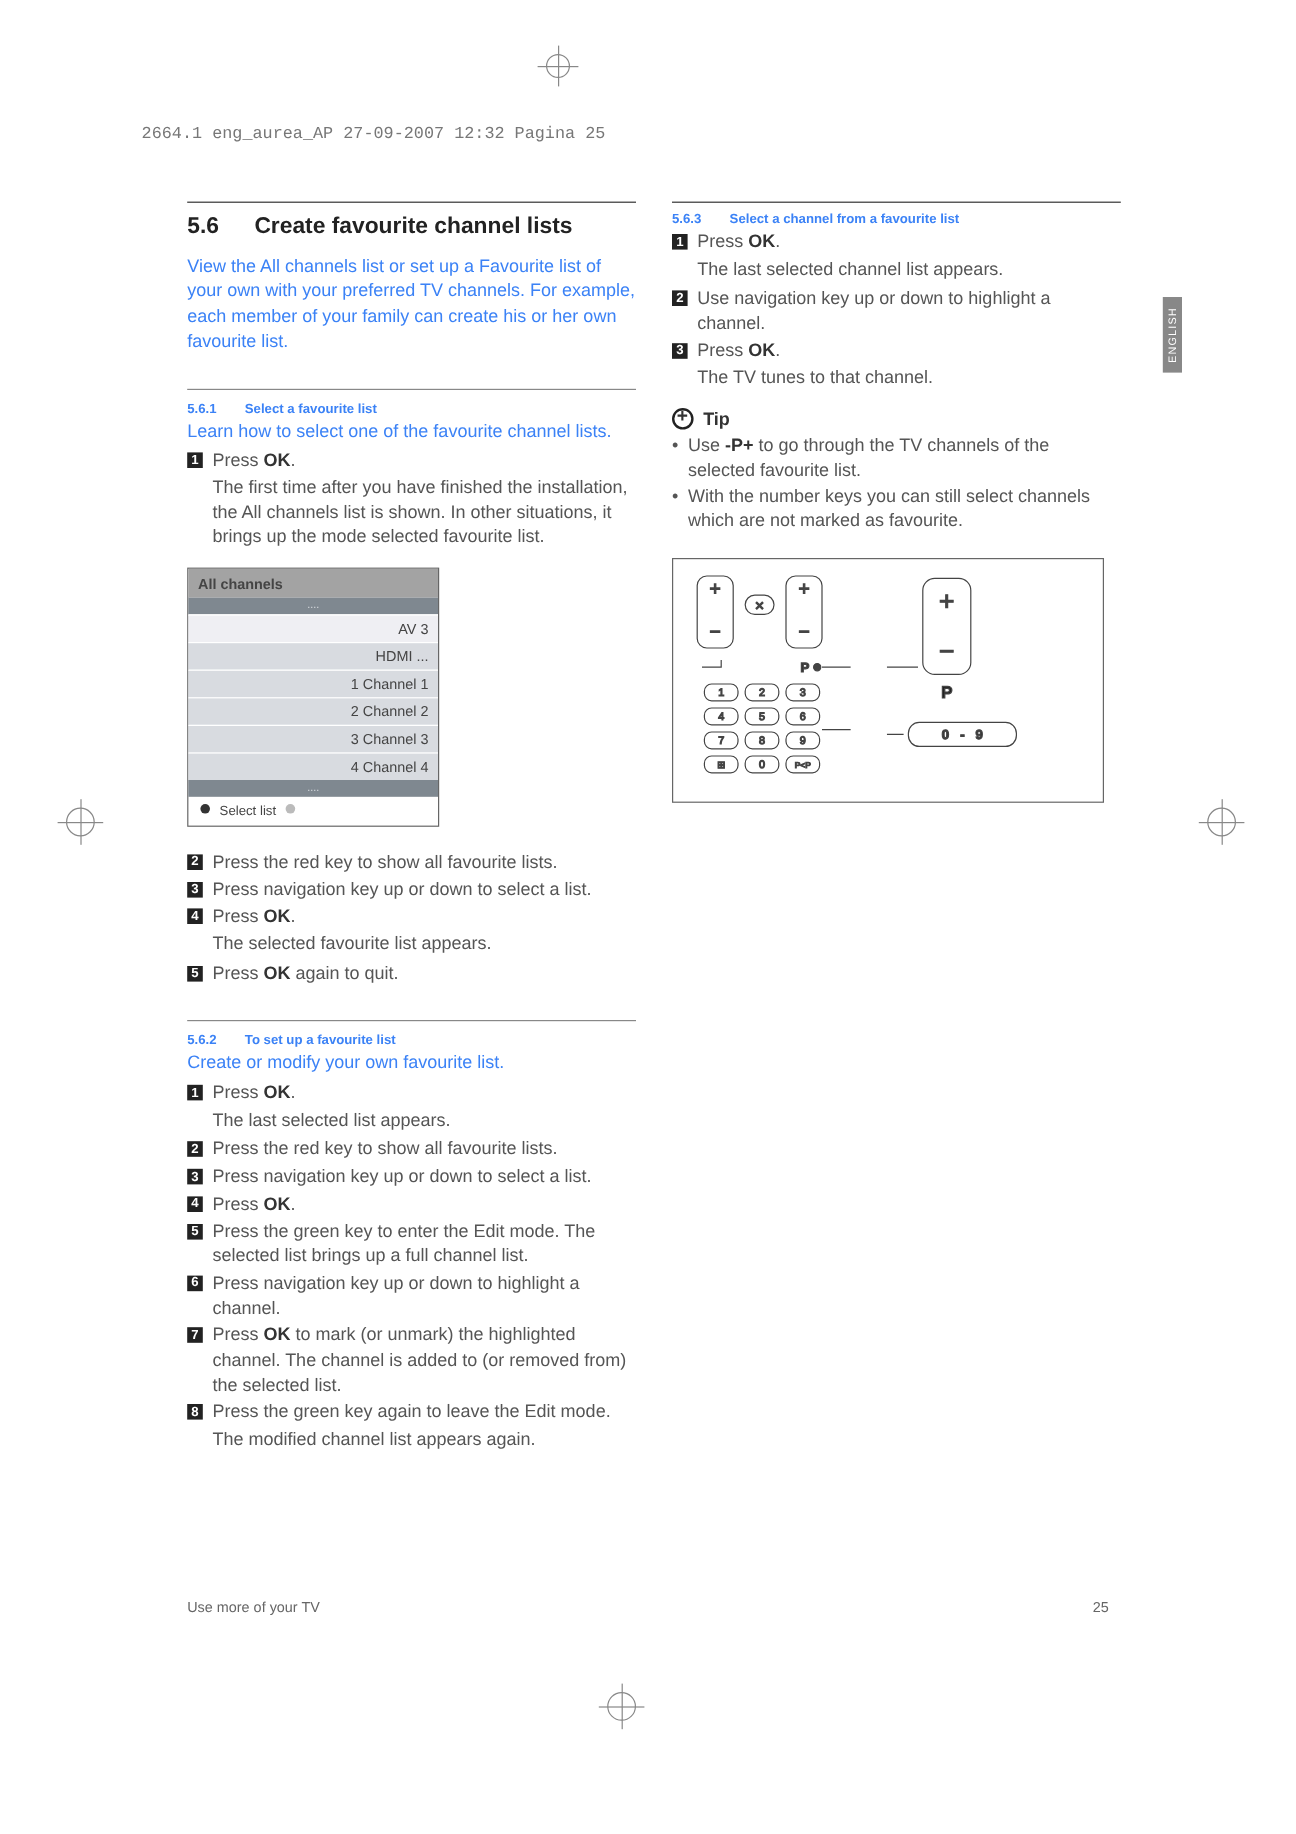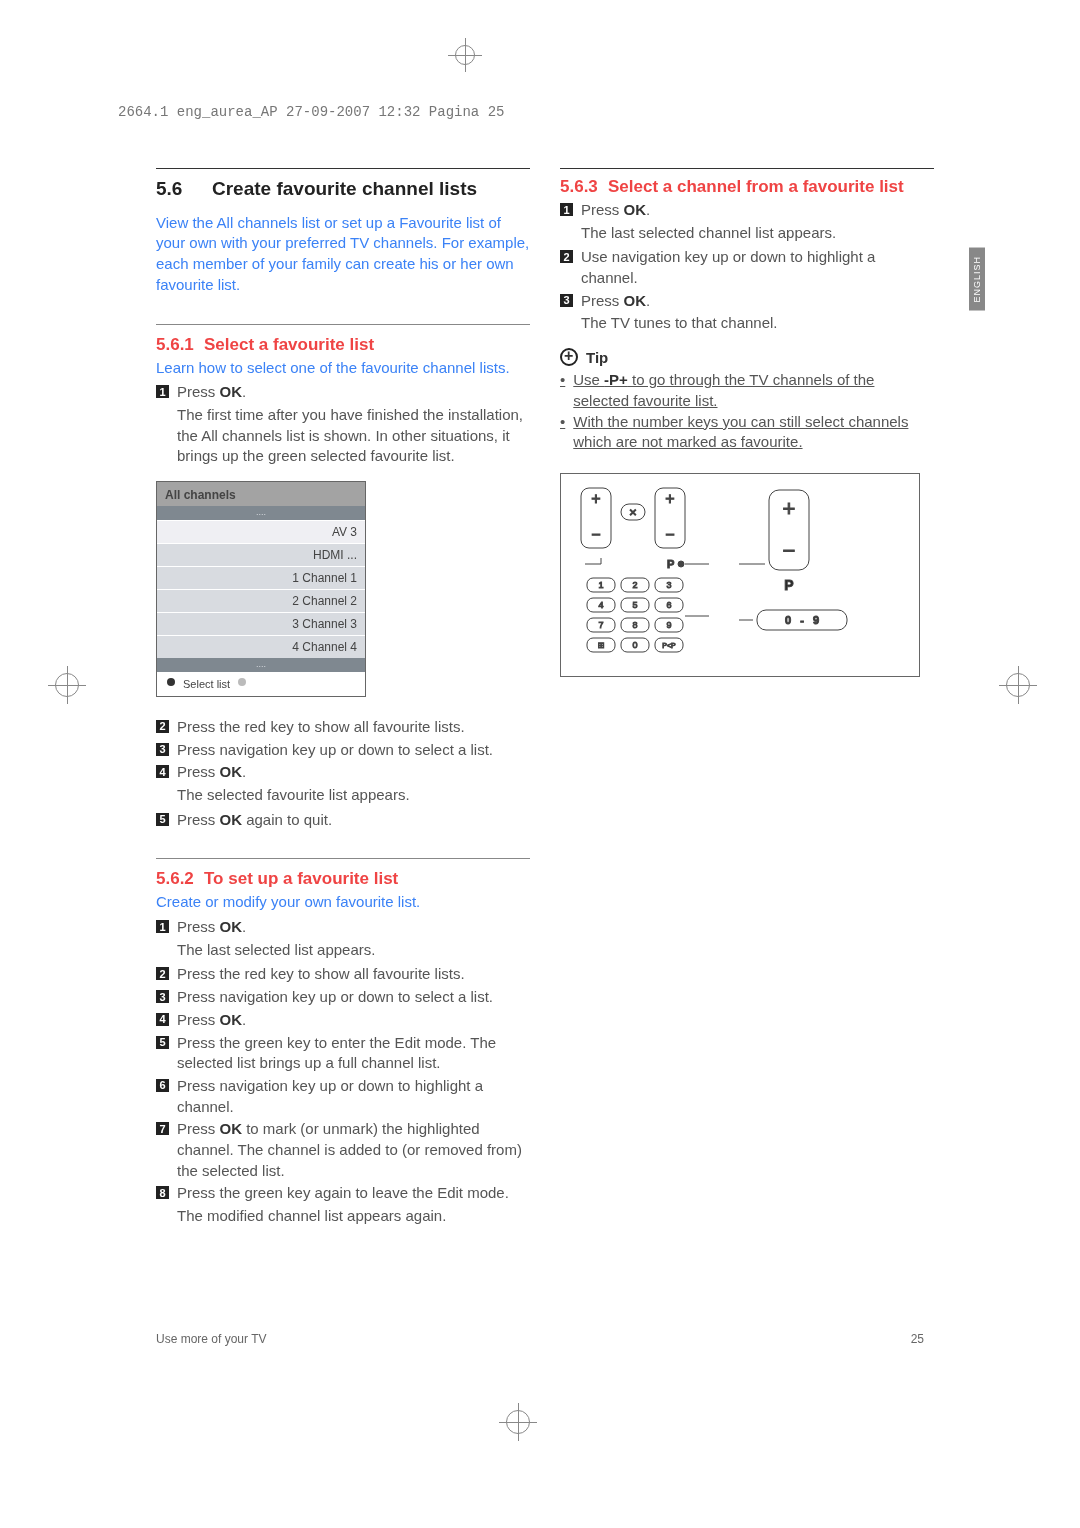--- a/index.html
+++ b/index.html
@@ -34,21 +34,21 @@
     top: 168px;
     left: 156px;
     width: 778px;
     display: flex;
     gap: 30px;
   }
   .col { flex: 1; }
   .section-rule { border-top: 1.5px solid #333; margin-bottom: 8px; }
   h2 { font-size: 19px; font-weight: bold; color: #222; line-height: 1.25; margin-bottom: 12px; display: flex; }
   h2 .num { width: 56px; flex-shrink: 0; }
-  h3 { font-size: 17px; font-weight: bold; color: #ef4444; margin-bottom: 3px; }
+  h3 { font-size: 11px; font-weight: bold; color: #3b82f6; margin-bottom: 3px; }
   h3 .subnum { display: inline-block; width: 48px; }
   p { font-size: 15px; color: #3b82f6; line-height: 1.38; margin-bottom: 4px; }
   .step { display: flex; gap: 8px; margin-bottom: 2px; align-items: flex-start; }
   .step-num {
     background: #222; color: #fff; font-size: 11px; font-weight: bold;
     width: 13px; height: 13px; display: inline-flex; align-items: center; justify-content: center;
     flex-shrink: 0; margin-top: 3px;
   }
   .step-text { flex: 1; color: #555; line-height: 1.38; }
   .step-sub { margin-left: 21px; color: #555; line-height: 1.38; }
@@ -64,21 +64,21 @@
   .cb-banner { background: #7f8890; height: 14px; text-align: center; color: #d8dce0; font-size: 9px; line-height: 12px; }
   .cb-item { padding: 4px 8px 4px 30px; background: #d8dbe0; border-top: 1px solid #fff; text-align: right; }
   .cb-item.first { background: #efeff3; }
   .cb-foot { padding: 6px 10px; font-size: 11px; display: flex; gap: 8px; }
   .dot-r { width: 8px; height: 8px; background: #333; border-radius: 50%; display: inline-block; }
   .dot-g { width: 8px; height: 8px; background: #bbb; border-radius: 50%; display: inline-block; }
 
   .tip-row { display: flex; align-items: center; gap: 8px; margin-top: 14px; margin-bottom: 4px; }
   .tip-icon { width: 18px; height: 18px; border: 2px solid #222; border-radius: 50%; position: relative; flex-shrink:0;}
   .tip-icon::before { content: '+'; position: absolute; left: 2px; top: -3px; font-size: 16px; font-weight: bold; }
-  .bullet { display: flex; gap: 8px; color: #555; line-height: 1.38; text-decoration: underline; }
+  .bullet { display: flex; gap: 8px; color: #555; line-height: 1.38; }
   .bullet::before { content: '•'; color: #555; }
 
   .remote-box {
     border: 1px solid #666; width: 360px; margin-top: 20px; padding: 12px 18px 20px 18px;
     display: flex; gap: 30px; align-items: flex-start;
     font-family: Arial, sans-serif;
   }
   .lang-tab {
     position: absolute; right: 95px; top: 248px;
     writing-mode: vertical-rl; transform: rotate(180deg);
@@ -109,21 +109,21 @@
     <p>View the All channels list or set up a Favourite list of your own with your preferred TV channels. For example, each member of your family can create his or her own favourite list.</p>
 
     <div class="section-gap"></div>
     <div class="thin-rule"></div>
     <h3><span class="subnum">5.6.1</span><span>Select a favourite list</span></h3>
     <p>Learn how to select one of the favourite channel lists.</p>
     <div class="step">
       <span class="step-num">1</span>
       <span class="step-text"><span>Press </span><span class="bold">OK</span><span>.</span></span>
     </div>
-    <p class="step-sub">The first time after you have finished the installation, the All channels list is shown. In other situations, it brings up the green selected favourite list.</p>
+    <p class="step-sub">The first time after you have finished the installation, the All channels list is shown. In other situations, it brings up the mode selected favourite list.</p>
 
     <div class="channel-box">
       <div class="cb-title">All channels</div>
       <div class="cb-banner">....</div>
       <div class="cb-item first">AV 3</div>
       <div class="cb-item">HDMI ...</div>
       <div class="cb-item">1 Channel 1</div>
       <div class="cb-item">2 Channel 2</div>
       <div class="cb-item">3 Channel 3</div>
       <div class="cb-item">4 Channel 4</div>

